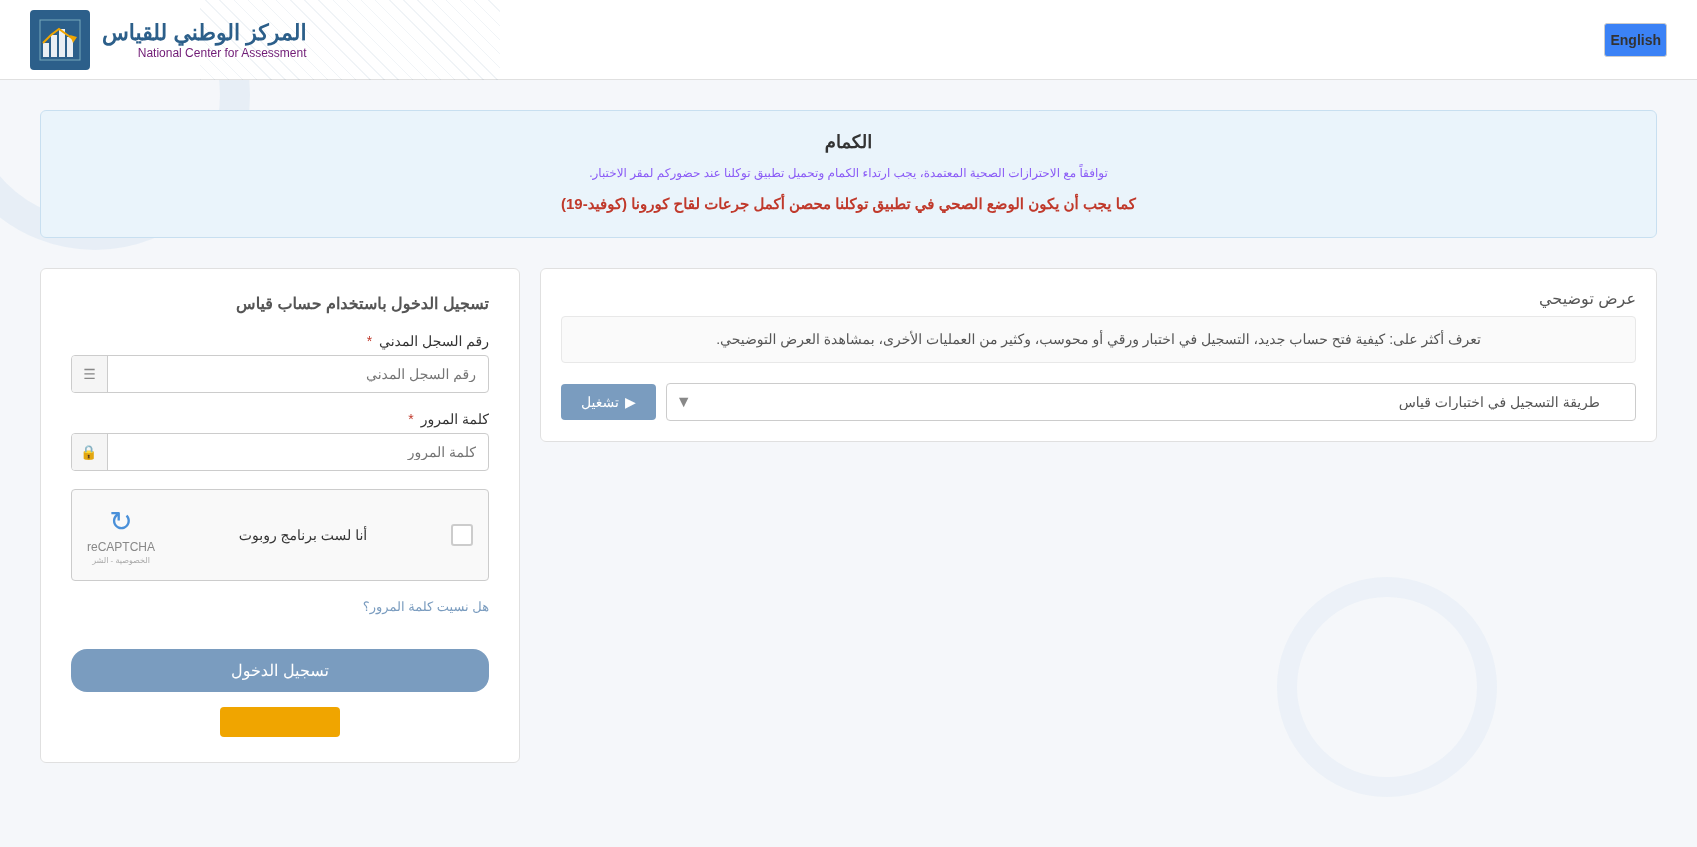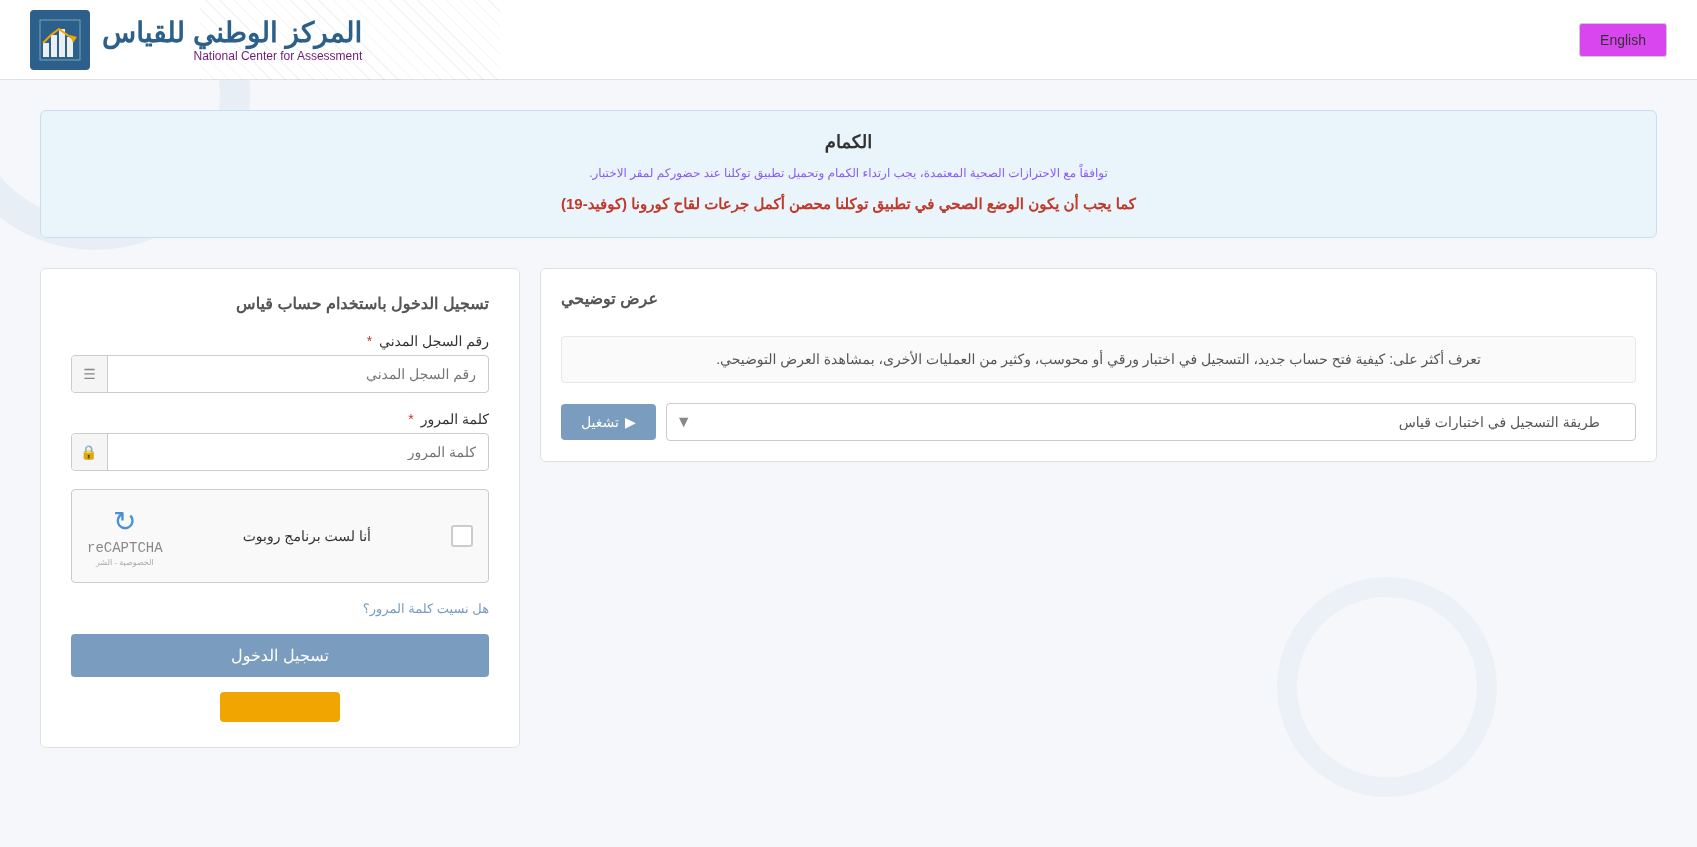--- a/index.html
+++ b/index.html
@@ -29,21 +29,21 @@
       display: flex;
       align-items: center;
       gap: 12px;
     }
 
     .logo-text {
       text-align: right;
     }
 
     .logo-text .arabic-name {
-      font-size: 28px;
+      font-size: 22px;
       font-weight: bold;
       color: #2c5f8a;
       display: block;
     }
 
     .logo-text .english-name {
       font-size: 12px;
       color: #701a75;
       display: block;
     }
@@ -59,26 +59,27 @@
       border-radius: 4px;
     }
 
     .logo-icon svg {
       width: 50px;
       height: 50px;
     }
 
     .english-btn {
       border: 1px solid #ccc;
-      background: #d946ef;
-      padding: 8px 20px;
+      background: #3b82f6;
+      padding: 8px 5px;
       font-size: 14px;
       cursor: pointer;
       border-radius: 3px;
       color: #333;
+      font-weight: bold;
     }
 
     
     .header-bg-pattern {
       position: absolute;
       left: 200px;
       top: 0;
       width: 300px;
       height: 80px;
       opacity: 0.07;
@@ -137,25 +138,25 @@
     
     .demo-panel {
       flex: 1;
       background: #fff;
       border: 1px solid #e0e0e0;
       border-radius: 6px;
       padding: 20px;
     }
 
     .demo-panel-title {
-      text-align: left;
+      text-align: right;
       font-size: 16px;
       color: #555;
-      margin-bottom: 28px;
-      font-weight: bold;
+      margin-bottom: 8px;
+      font-weight: normal;
     }
 
     .demo-desc {
       text-align: center;
       font-size: 14px;
       color: #555;
       line-height: 1.8;
       margin-bottom: 20px;
       padding: 10px;
       border: 1px solid #e8e8e8;
@@ -319,24 +320,23 @@
       align-items: center;
       gap: 2px;
     }
 
     .recaptcha-logo .rc-icon {
       font-size: 28px;
       color: #4a90d9;
     }
 
     .recaptcha-logo .rc-text {
-      font-size: 14px;
+      font-size: 12px;
       color: #888;
       text-align: center;
-      font-family: Liberation Mono, monospace;
     }
 
     .recaptcha-logo .rc-sub {
       font-size: 8px;
       color: #aaa;
     }
 
     .forgot-link {
       display: block;
       text-align: right;
@@ -346,24 +346,25 @@
       cursor: pointer;
       text-decoration: none;
     }
 
     .login-btn {
       width: 100%;
       background: #7a9cbf;
       color: #fff;
       border: none;
       padding: 12px;
-      border-radius: 4px;
+      border-radius: 16px;
       font-size: 16px;
       cursor: pointer;
       text-align: center;
+      margin-top: 17px;
     }
 
     
     .orange-btn-hint {
       margin-top: 15px;
       background: #f0a500;
       height: 30px;
       border-radius: 4px;
       width: 120px;
       margin-left: auto;

